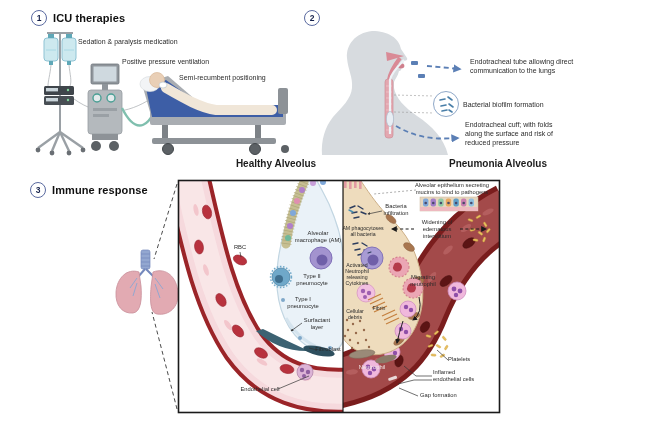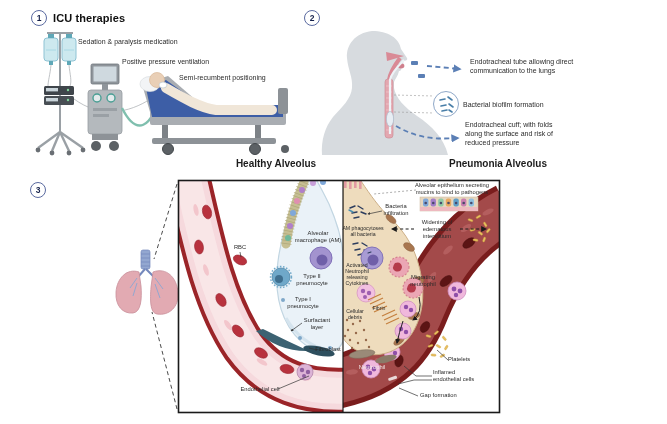--- a/index.html
+++ b/index.html
@@ -427,20 +427,21 @@
 </div>
 <div class="lbl" style="left:470px;top:57px;">Endotracheal tube allowing direct
 communication to the lungs</div>
 <div class="lbl" style="left:463px;top:100px;">Bacterial biofilm formation</div>
 <div class="lbl" style="left:465px;top:120px;">Endotracheal cuff; with folds
 along the surface and risk of
 reduced pressure</div>
 
 <div class="sec-title" style="left:30px;top:182px;">
   <span class="badge">3</span>
+  <span class="t">Immune response</span>
 </div>
 
 <div class="hdr" style="left:262px;top:158px;">Healthy Alveolus</div>
 <div class="hdr" style="left:437px;top:158px;margin-left:47px;">Pneumonia Alveolus</div>
 
 <div class="lbl c tiny" style="left:240px;top:244px;">RBC</div>
 <div class="lbl c tiny" style="left:318px;top:230px;">Alveolar
 macrophage (AM)</div>
 <div class="lbl c tiny" style="left:312px;top:273px;">Type II
 pneumocyte</div>

